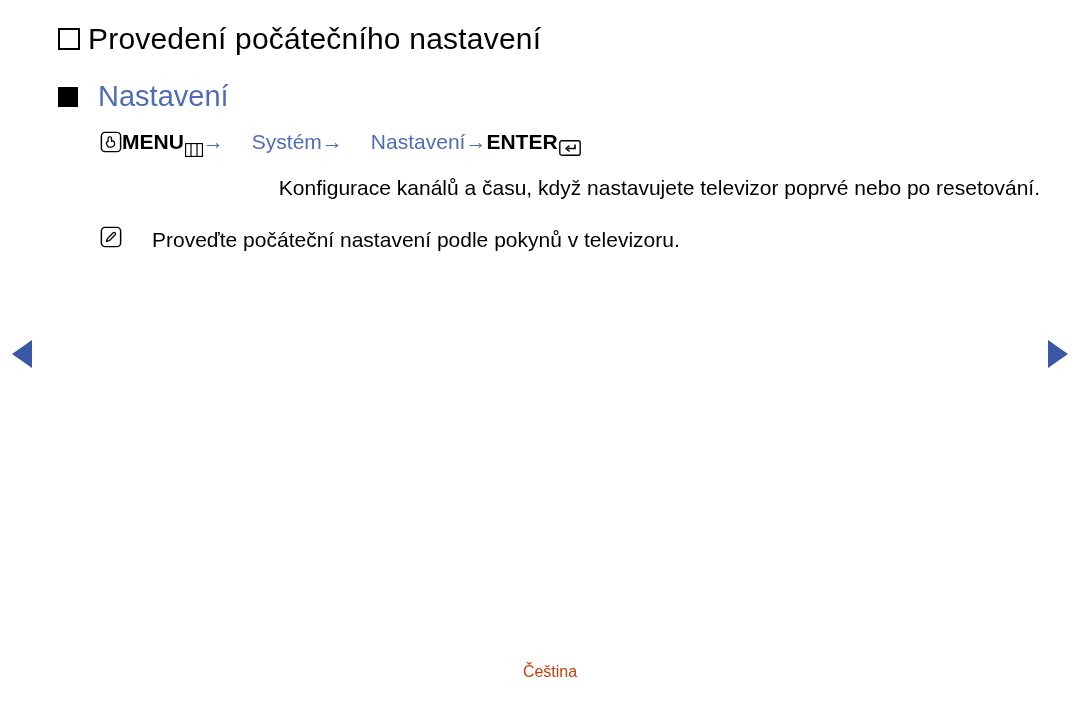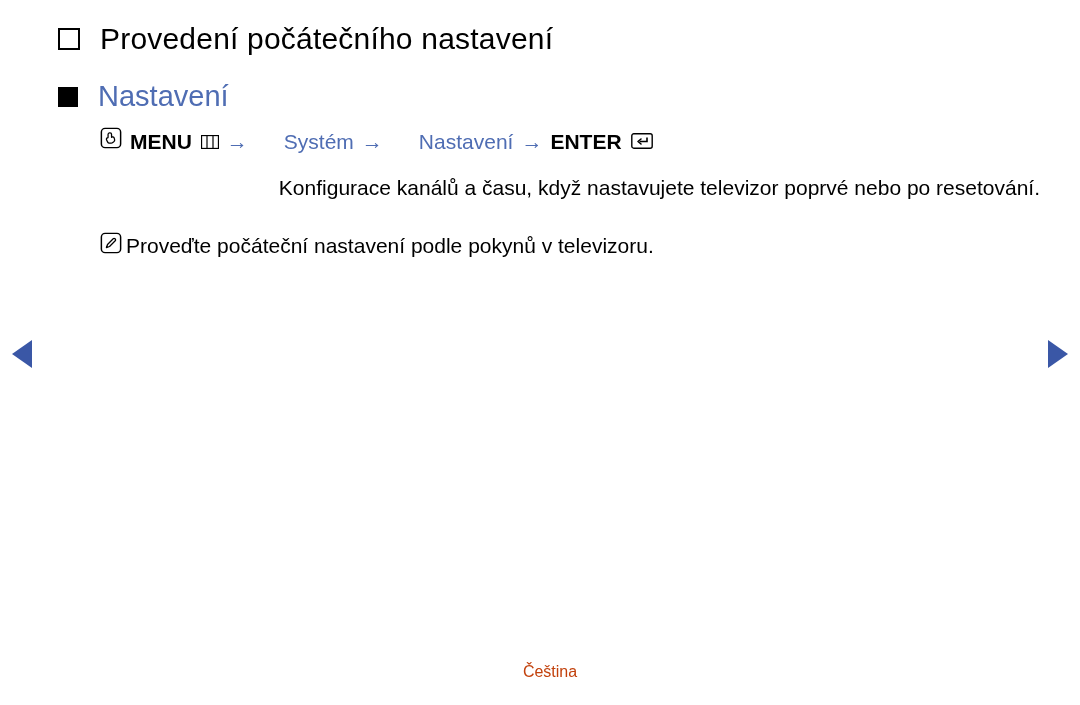--- a/index.html
+++ b/index.html
@@ -16,21 +16,21 @@
   .page {
     position: relative;
     width: 1080px;
     height: 705px;
     box-sizing: border-box;
     padding: 22px 40px 0 58px;
   }
   .title-row {
     display: flex;
     align-items: flex-start;
-    gap: 20px;
+    gap: 8px;
   }
   .title-bullet {
     width: 22px;
     height: 22px;
     border: 2.5px solid #000;
     box-sizing: border-box;
     margin-top: 6px;
     flex: none;
   }
   .title-text {
@@ -55,23 +55,23 @@
     font-size: 29px;
     color: #4f6db3;
     font-weight: 400;
   }
   .content {
     margin-left: 42px;
     margin-top: 14px;
   }
   .nav-row {
     display: flex;
-    align-items: flex-start;
+    align-items: center;
     flex-wrap: wrap;
-    gap: 8px;
+    gap: 0;
     font-size: 21px;
     line-height: 1.4;
   }
   .bold { font-weight: 700; }
   .blue { color: #4f6db3; margin-left: 28px; }
   .arrow-sep { color: #4f6db3; font-size: 21px; }
   .hand-icon {
     width: 22px;
     height: 22px;
     flex: none;
@@ -94,22 +94,22 @@
   .body-text {
     margin-top: 16px;
     font-size: 21px;
     line-height: 1.5;
     color: #000;
     text-align: right;
   }
   .note-row {
     display: flex;
     align-items: flex-start;
-    gap: 4px;
-    margin-top: 26px;
+    gap: 30px;
+    margin-top: 20px;
     font-size: 21px;
     line-height: 1.5;
   }
   .note-icon {
     width: 22px;
     height: 22px;
     flex: none;
     margin-top: 2px;
   }
   .note-icon svg { width: 22px; height: 22px; display: block; }

